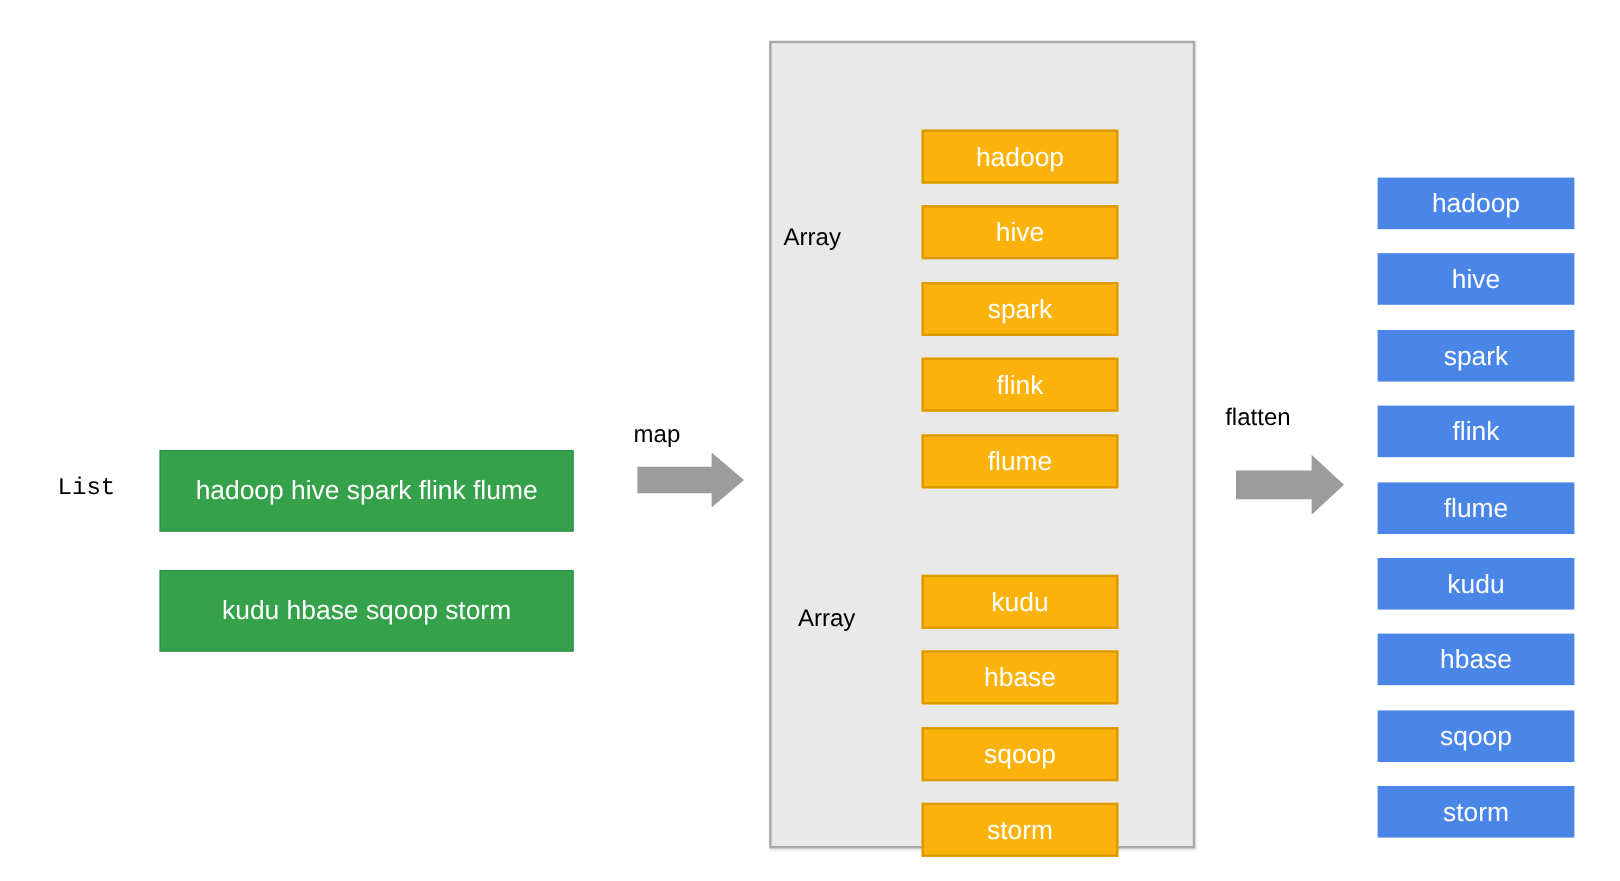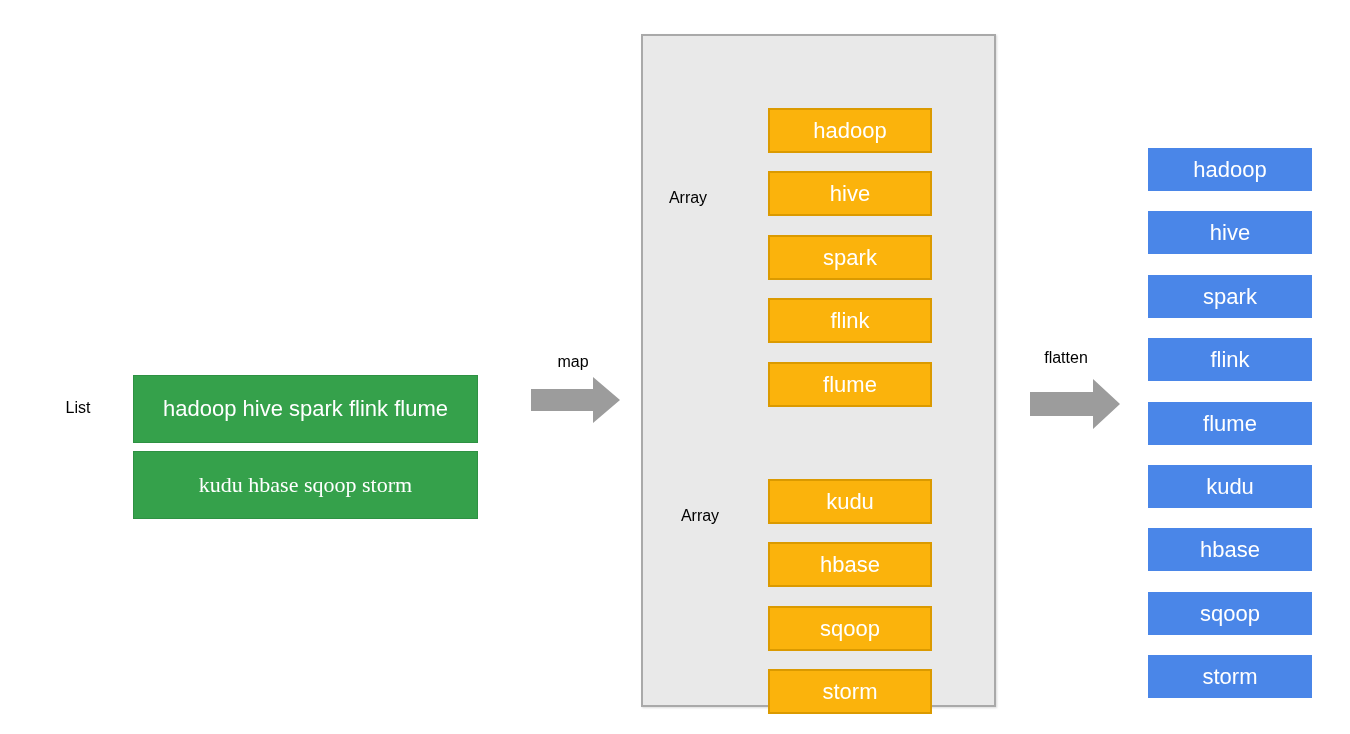--- a/index.html
+++ b/index.html
@@ -11,23 +11,23 @@
   .stage {
     position: relative;
     width: 1350px;
     height: 734px;
     background: #ffffff;
     overflow: hidden;
   }
   .label {
     position: absolute;
     color: var(--label-text, #000);
-    font-size: 16px;
+    font-size: 20px;
     line-height: 24px;
-    text-align: center;
+    text-align: left;
     white-space: nowrap;
   }
   .box {
     position: absolute;
     box-sizing: border-box;
     color: var(--box-text, #fff);
     font-size: 22px;
     text-align: center;
     white-space: nowrap;
     margin-top: 48px;
@@ -72,24 +72,24 @@
   }
   .arrow polygon {
     fill: var(--arrow-fill, #9C9C9C);
   }
 </style>
 </head>
 <body>
 
 <div class="stage">
 
-  <div class="label" style="left:48px; top:396px; width:60px;">List</div>
+  <div class="label" style="left:48px; top:396px; width:60px;font-family:Liberation Mono, monospace;">List</div>
 
   <div class="box green-box" style="top:327px;">hadoop hive spark flink flume</div>
-  <div class="box green-box" style="top:403px;font-family:Liberation Serif, serif;">kudu hbase sqoop storm</div>
+  <div class="box green-box" style="top:427px;">kudu hbase sqoop storm</div>
 
   <div class="label" style="left:528px; top:350px; width:90px;">map</div>
   <svg class="arrow" style="left:531px; top:377px;" width="89" height="46" viewBox="0 0 89 46" aria-hidden="true">
     <polygon points="0,12 62,12 62,0 89,23 62,46 62,34 0,34"></polygon>
   </svg>
 
   <div class="panel">
 
     <div class="label" style="left:10px; top:150px; width:70px;">Array</div>
 
@@ -100,21 +100,21 @@
     <div class="box orange-box" style="top:278px;">flume</div>
 
     <div class="label" style="left:22px; top:468px; width:70px;">Array</div>
 
     <div class="box orange-box" style="top:395px;">kudu</div>
     <div class="box orange-box" style="top:458px;">hbase</div>
     <div class="box orange-box" style="top:522px;">sqoop</div>
     <div class="box orange-box" style="top:585px;">storm</div>
   </div>
 
-  <div class="label" style="left:1021px; top:346px; width:90px;">flatten</div>
+  <div class="label" style="left:1021px; top:336px; width:90px;">flatten</div>
   <svg class="arrow" style="left:1030px; top:379px;" width="90" height="50" viewBox="0 0 90 50" aria-hidden="true">
     <polygon points="0,13 63,13 63,0 90,25 63,50 63,37 0,37"></polygon>
   </svg>
 
   <div class="box blue-box" style="top:100px;">hadoop</div>
   <div class="box blue-box" style="top:163px;">hive</div>
   <div class="box blue-box" style="top:227px;">spark</div>
   <div class="box blue-box" style="top:290px;">flink</div>
   <div class="box blue-box" style="top:354px;">flume</div>
   <div class="box blue-box" style="top:417px;">kudu</div>

